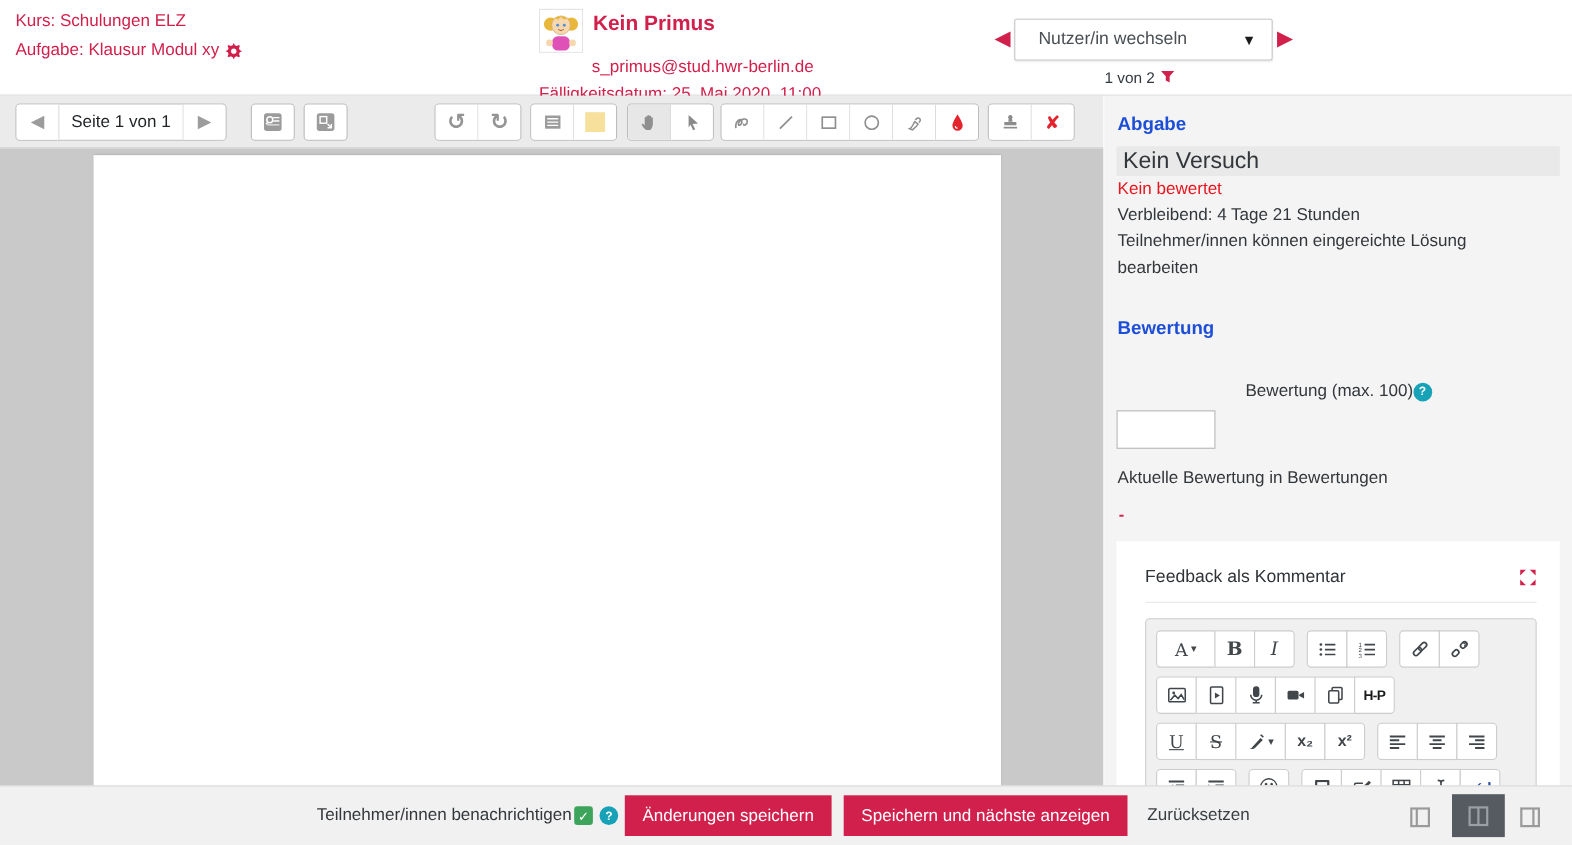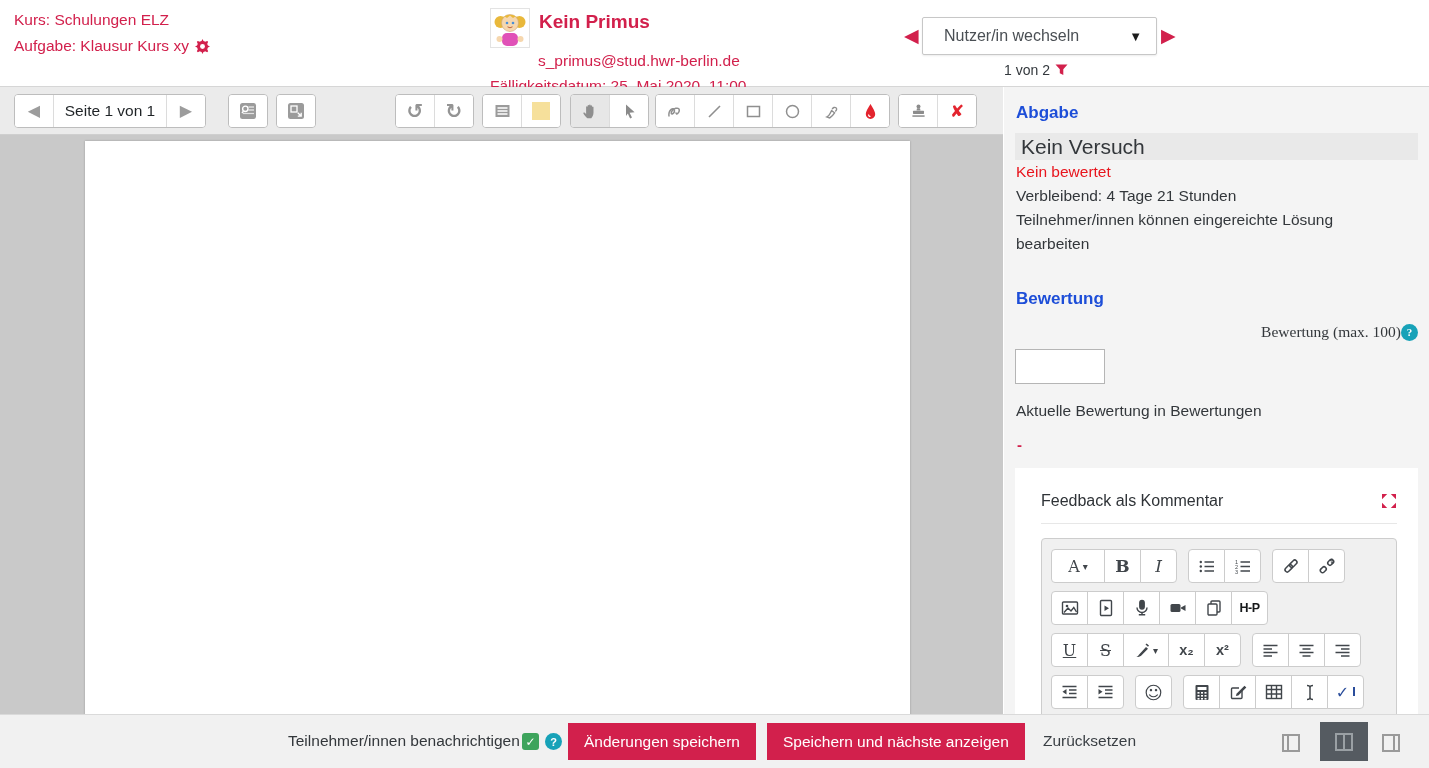--- a/index.html
+++ b/index.html
@@ -42,21 +42,21 @@
   
   .docarea{position:absolute;top:135px;left:0;width:1003px;bottom:53px;background:#c9c9c9;}
   .page{position:absolute;left:85px;top:6px;width:825px;bottom:0;background:#fff;box-shadow:0 0 2px rgba(0,0,0,.25);}
   
   .panel{position:absolute;top:87px;left:1004px;right:0;bottom:53px;background:#f4f4f4;padding:14px 11px 0 11px;overflow:hidden;box-sizing:border-box;}
   .sec-heading{font-size:17px;font-weight:600;color:#1d4ed8;margin:2px 0 0 1px;}
   .status-row{margin-top:10px;background:#e9e9e9;font-size:21px;line-height:23px;padding:2px 0 2px 6px;color:#33373b;}
   .pline{font-size:15.5px;line-height:24px;color:#33373b;padding-left:1px;}
   .pline.red{color:#e8151d;}
   .grade-heading{margin-top:33px;}
-  .grade-label-row{display:flex;align-items:center;justify-content:flex-end;margin-top:14px;padding-left:1px;font-family:Liberation Serif, serif;}
+  .grade-label-row{display:flex;align-items:center;justify-content:center;margin-top:38px;padding-left:1px;}
   .grade-label{font-size:15.5px;color:#33373b;}
   .help-badge{width:17px;height:17px;border-radius:50%;background:#17a2b8;color:#fff;font-size:11px;font-weight:bold;
     display:inline-flex;align-items:center;justify-content:center;cursor:pointer;flex:0 0 auto;}
   .grade-input{margin-top:8px;width:76px;height:33px;border:1px solid #b5b5b5;background:#fff;font-size:15px;padding:0 6px;box-sizing:content-box;}
   .current-grade-label{margin-top:15px;}
   .dash{margin-top:13px;color:#d2204c;font-weight:700;font-size:15px;padding-left:2px;cursor:pointer;}
   
   .card{margin-top:15px;background:#fff;padding:24px 21px 0 26px;box-sizing:border-box;height:260px;}
   .card-head{display:flex;align-items:center;justify-content:space-between;}
   .card-title{font-size:16px;color:#2f3337;}
@@ -100,21 +100,21 @@
 </style>
 </head>
 <body>
 
 <div class="header">
   <div class="hdr-left">
     <div class="line">
         <span>Kurs: Schulungen ELZ</span>
       </div>
     <div class="line">
-      <span>Aufgabe: Klausur Kurs xy</span>
+      <span>Aufgabe: Klausur Modul xy</span>
       <span>
         <svg width="15" height="15" viewBox="0 0 16 16">
             <path fill="#d2204c" d="M8 0l1 2.2a6 6 0 0 1 1.8.75L13 2l1 1-1 2.2a6 6 0 0 1 .76 1.8L16 8l-2.2 1a6 6 0 0 1-.75 1.8L14 13l-1 1-2.2-1a6 6 0 0 1-1.8.76L8 16l-1-2.2a6 6 0 0 1-1.8-.75L3 14l-1-1 1-2.2a6 6 0 0 1-.76-1.8L0 8l2.2-1a6 6 0 0 1 .75-1.8L2 3l1-1 2.2 1A6 6 0 0 1 7 2.24z"></path>
             <circle cx="8" cy="8" r="2.6" fill="#fff"></circle>
           </svg>
       </span>
     </div>
   </div>
 
   <div class="hdr-center">

